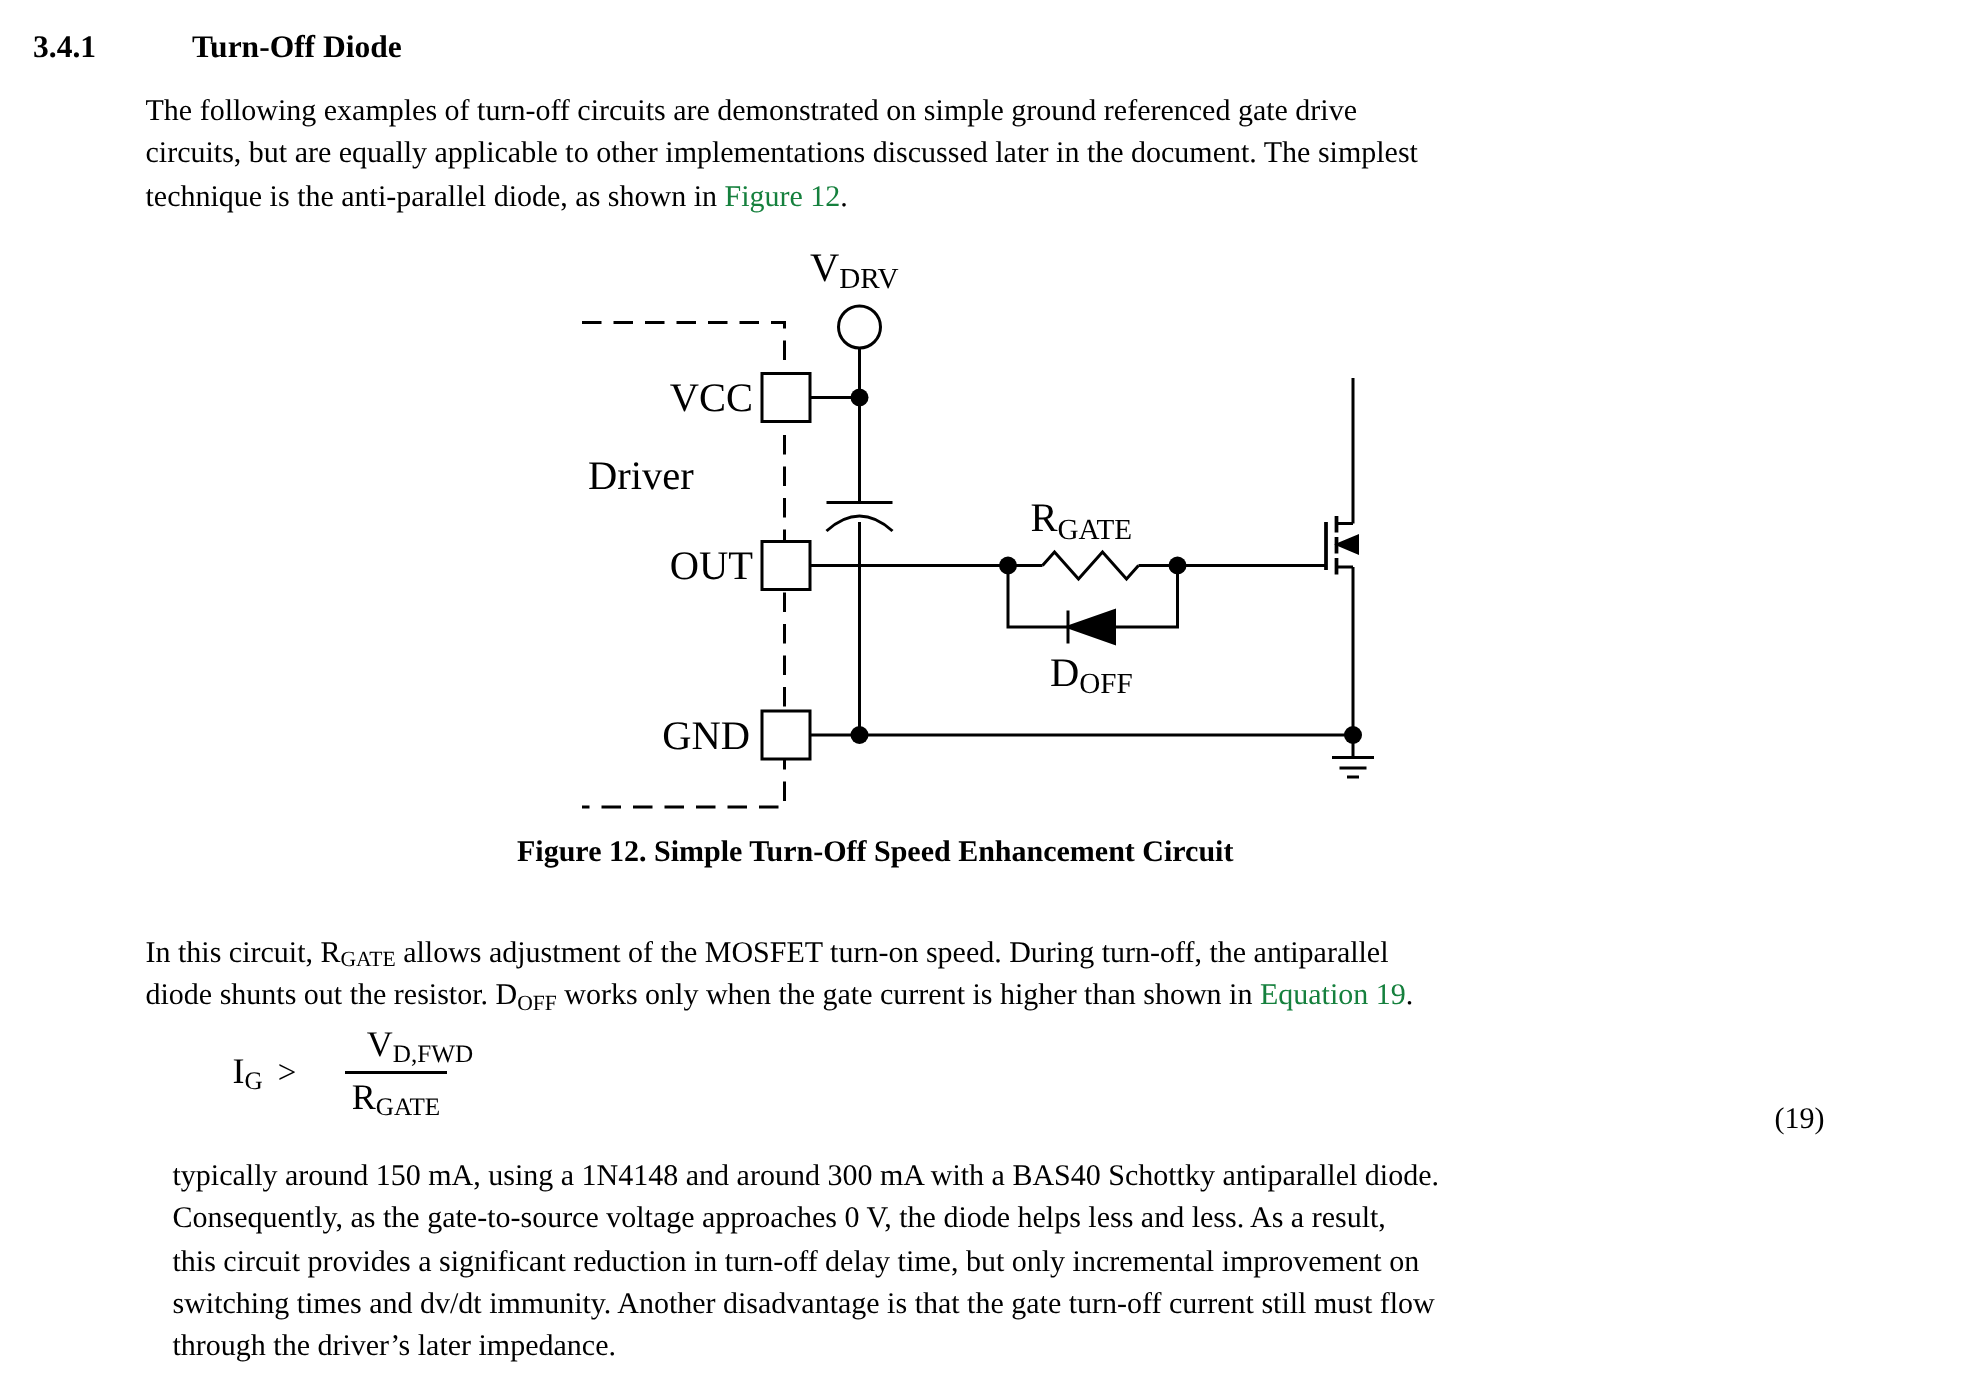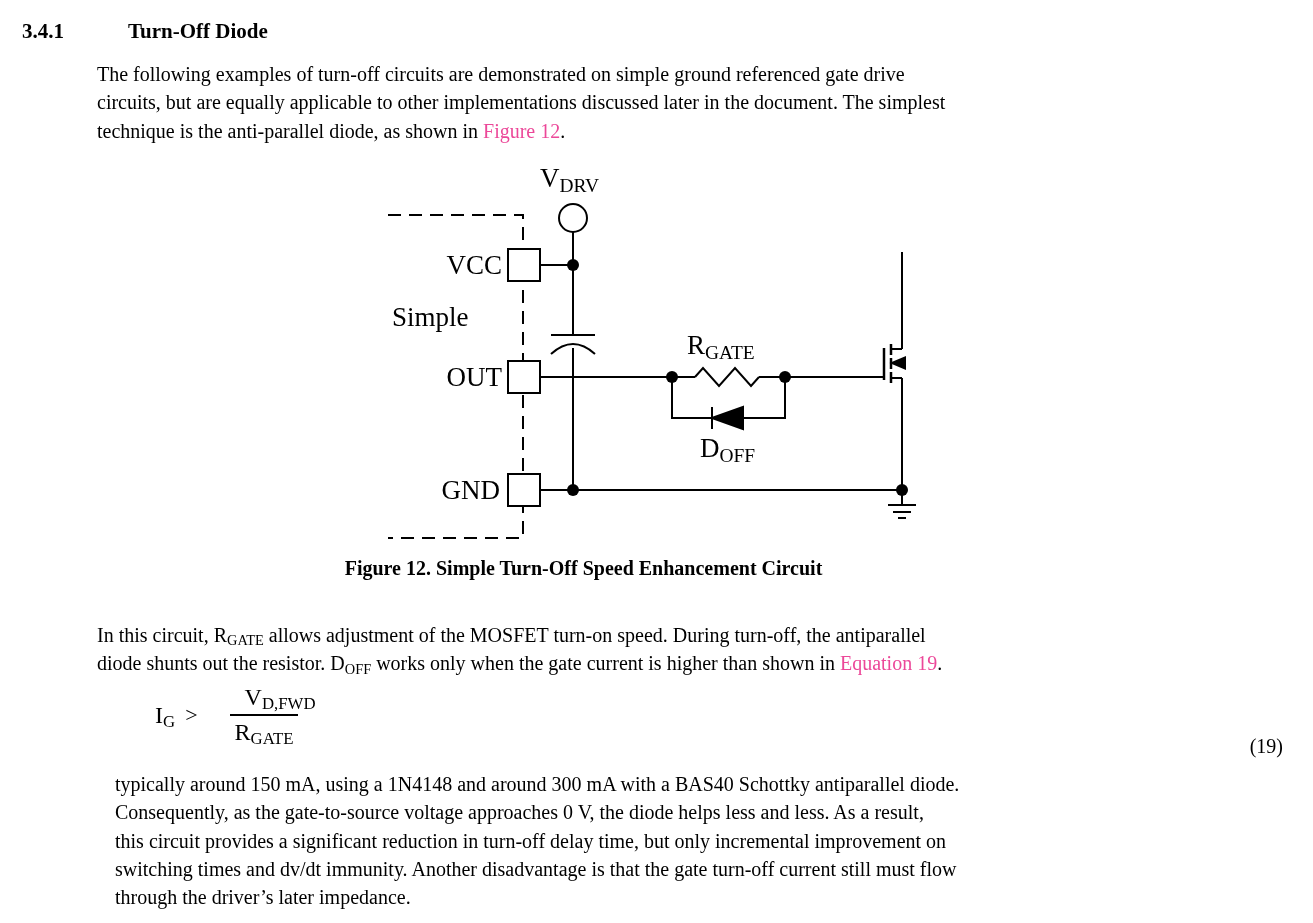--- a/index.html
+++ b/index.html
@@ -6,41 +6,41 @@
   html,body { background:#ffffff; }
   body { font-family:"Liberation Sans", sans-serif; color:#000; }
   .page { position:relative; width:1313px; height:923px; background:#fff; overflow:hidden;font-family:Liberation Serif, serif; }
 
   
   .heading { position:absolute; left:22px; top:19px; font-size:21px; font-weight:bold; }
   .heading .num { display:inline-block; width:106px; }
 
   
   .para { position:absolute; left:97px; width:1195px; font-size:20px; line-height:28.3px; }
-  .para a, .link { color:#ec4899; text-decoration:none; cursor:pointer; }
+  .para a, .link { color:#15803d; text-decoration:none; cursor:pointer; }
   sub.tsub { font-size:0.72em; line-height:1; position:relative; top:0.24em; vertical-align:baseline; }
 
   
   .circuit-svg { position:absolute; left:385px; top:160px; }
   .clabel { position:absolute; font-size:27px; line-height:30px; white-space:nowrap; }
   .clabel sub { font-size:0.72em; line-height:1; position:relative; top:0.28em; vertical-align:baseline;margin-top:40px; }
   .pin-label { width:82px; text-align:right; }
 
   .caption { position:absolute; left:0; top:557px; width:1167px; text-align:center;
              font-size:20px; font-weight:bold; }
 
   
   .equation { position:absolute; left:155px; top:684px; display:flex; align-items:center;
               font-size:24px; }
   .equation sub { font-size:0.7em; line-height:1; position:relative; top:0.26em; vertical-align:baseline; }
   .eq-op { margin:0 10px; font-size:22px; }
   .eq-frac { display:inline-flex; flex-direction:column; align-items:center; }
   .eq-num { padding:0 5px 3px 5px;margin-left:32px; }
   .eq-den { border-top:2px solid #000; padding:3px 5px 0 5px; }
-  .eq-tag { position:absolute; left:1183px; top:735px; width:100px; text-align:right; font-size:20px; }
+  .eq-tag { position:absolute; left:1183px; top:735px; width:100px; font-size:20px; }
 </style>
 </head>
 <body>
 
 <div class="page">
 
   <div class="heading">
     <span class="num">3.4.1</span><span>Turn-Off Diode</span>
   </div>
 
@@ -109,21 +109,21 @@
       <circle cx="188" cy="105" r="6"></circle>
       <circle cx="287" cy="217" r="6"></circle>
       <circle cx="400" cy="217" r="6"></circle>
       <circle cx="188" cy="330" r="6"></circle>
       <circle cx="517" cy="330" r="6"></circle>
     </g>
   </svg>
 
   <div class="clabel" style="left:540px; top:163px;"><span>V</span><sub>DRV</sub></div>
   <div class="clabel pin-label" style="left:420px; top:250px;">VCC</div>
-  <div class="clabel" style="left:392px; top:302px;">Simple</div>
+  <div class="clabel" style="left:392px; top:302px;">Driver</div>
   <div class="clabel pin-label" style="left:420px; top:362px;">OUT</div>
   <div class="clabel pin-label" style="left:418px; top:475px;">GND</div>
   <div class="clabel" style="left:687px; top:330px;"><span>R</span><sub>GATE</sub></div>
   <div class="clabel" style="left:700px; top:433px;"><span>D</span><sub>OFF</sub></div>
 
   <div class="caption">Figure 12. Simple Turn-Off Speed Enhancement Circuit</div>
 
   <div class="para" style="top:621px;">
     <div><span>In this circuit, R</span><sub class="tsub">GATE</sub><span> allows adjustment of the MOSFET turn-on speed. During turn-off, the antiparallel</span></div>
     <div><span>diode shunts out the resistor. D</span><sub class="tsub">OFF</sub><span> works only when the gate current is higher than shown in </span><span class="link">Equation 19</span><span>.</span></div>

